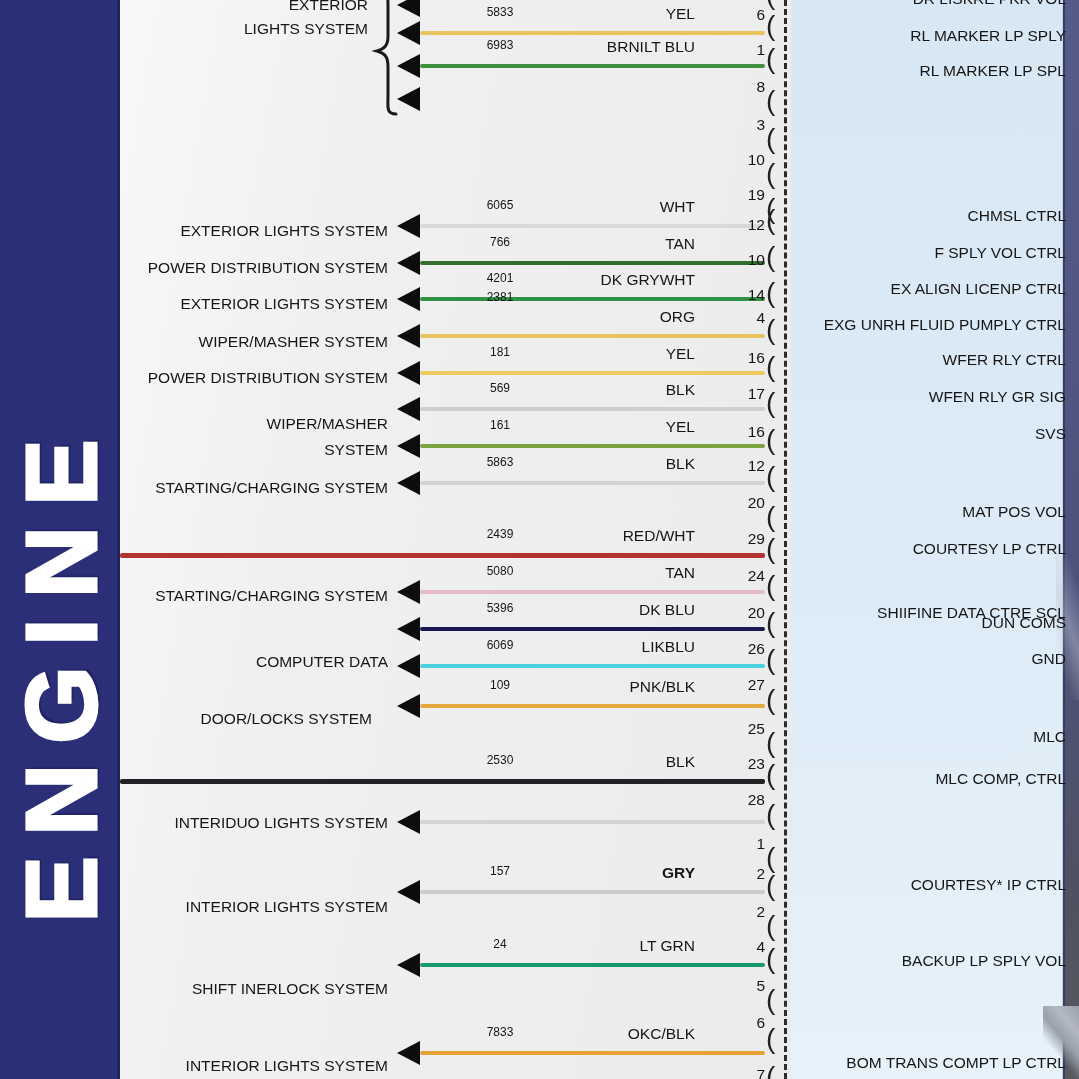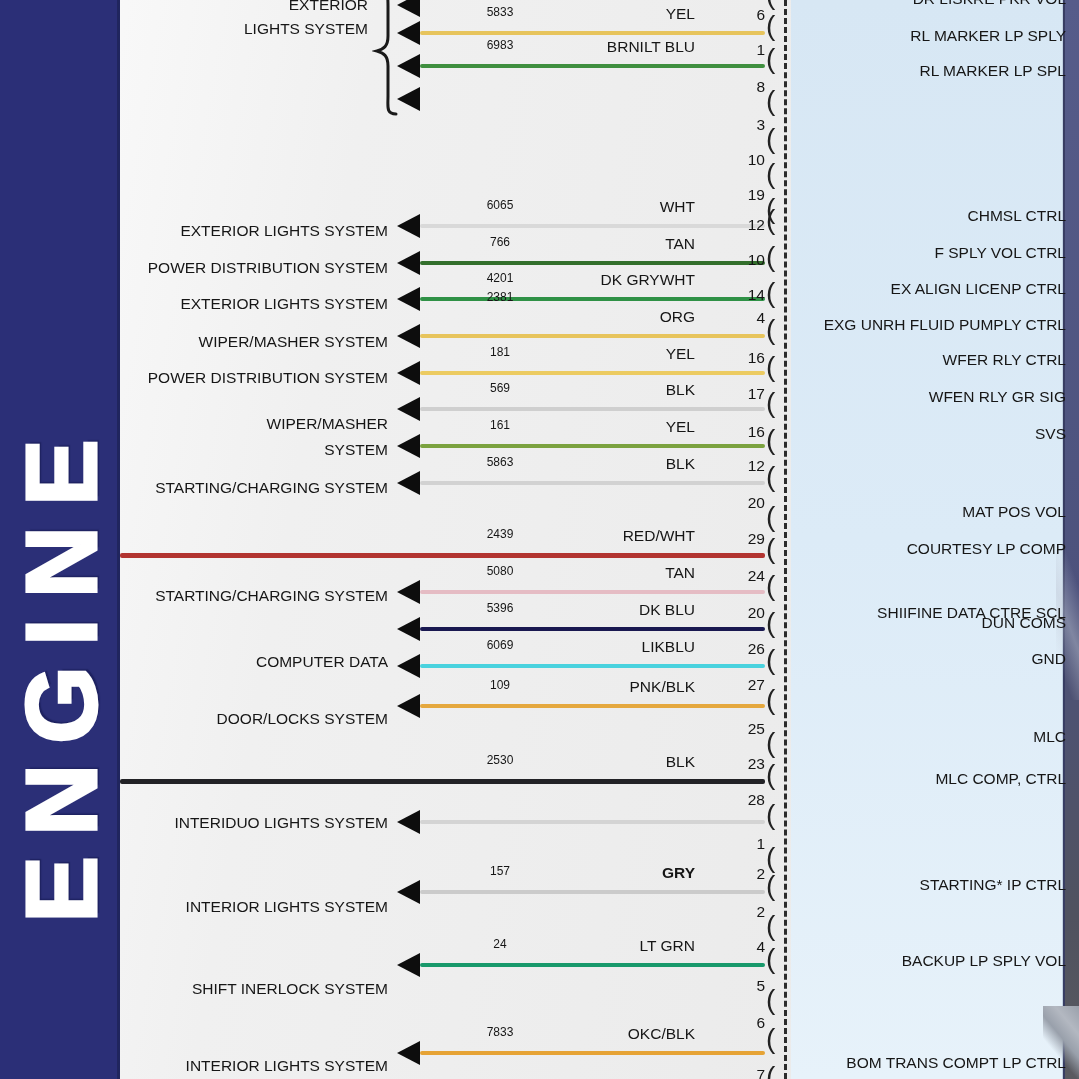--- a/index.html
+++ b/index.html
@@ -214,43 +214,43 @@
       <div class="abs llab txt" style="left: 120px; width: 268px; top: 222px;">EXTERIOR LIGHTS SYSTEM</div>
       <div class="abs llab txt" style="left: 120px; width: 268px; top: 259px;">POWER DISTRIBUTION SYSTEM</div>
       <div class="abs llab txt" style="left: 120px; width: 268px; top: 295px;">EXTERIOR LIGHTS SYSTEM</div>
       <div class="abs llab txt" style="left: 120px; width: 268px; top: 333px;">WIPER/MASHER SYSTEM</div>
       <div class="abs llab txt" style="left: 120px; width: 268px; top: 369px;">POWER DISTRIBUTION SYSTEM</div>
       <div class="abs llab txt" style="left: 120px; width: 268px; top: 415px;">WIPER/MASHER</div>
       <div class="abs llab txt" style="left: 120px; width: 268px; top: 441px;">SYSTEM</div>
       <div class="abs llab txt" style="left: 120px; width: 268px; top: 479px;">STARTING/CHARGING SYSTEM</div>
       <div class="abs llab txt" style="left: 120px; width: 268px; top: 587px;">STARTING/CHARGING SYSTEM</div>
       <div class="abs llab txt" style="left: 120px; width: 268px; top: 653px;">COMPUTER DATA</div>
-      <div class="abs llab txt" style="left: 120px; width: 268px; top: 710px;">DOOR/LOCKS SYSTEM</div>
+      <div class="abs llab txt" style="left: 104px; width: 268px; top: 710px;">DOOR/LOCKS SYSTEM</div>
       <div class="abs llab txt" style="left: 120px; width: 268px; top: 814px;">INTERIDUO LIGHTS SYSTEM</div>
       <div class="abs llab txt" style="left: 120px; width: 268px; top: 898px;">INTERIOR LIGHTS SYSTEM</div>
       <div class="abs llab txt" style="left: 120px; width: 268px; top: 980px;">SHIFT INERLOCK SYSTEM</div>
       <div class="abs llab txt" style="left: 120px; width: 268px; top: 1057px;">INTERIOR LIGHTS SYSTEM</div>
       <div class="abs rlab txt" style="top: -10px;">DR LISKRE PKR VOL</div>
       <div class="abs rlab txt" style="top: 27px;">RL MARKER LP SPLY</div>
       <div class="abs rlab txt" style="top: 62px;">RL MARKER LP SPL</div>
       <div class="abs rlab txt" style="top: 207px;">CHMSL CTRL</div>
       <div class="abs rlab txt" style="top: 244px;">F SPLY VOL CTRL</div>
       <div class="abs rlab txt" style="top: 280px;">EX ALIGN LICENP CTRL</div>
       <div class="abs rlab txt" style="top: 316px;">EXG UNRH FLUID PUMPLY CTRL</div>
       <div class="abs rlab txt" style="top: 351px;">WFER RLY CTRL</div>
       <div class="abs rlab txt" style="top: 388px;">WFEN RLY GR SIG</div>
       <div class="abs rlab txt" style="top: 425px;">SVS</div>
       <div class="abs rlab txt" style="top: 503px;">MAT POS VOL</div>
-      <div class="abs rlab txt" style="top: 540px;">COURTESY LP COMP</div>
+      <div class="abs rlab txt" style="top: 540px;">COURTESY LP CTRL</div>
       <div class="abs rlab txt" style="top: 577px; margin-top: 27px;">SHIIFINE DATA CTRE SCL</div>
       <div class="abs rlab txt" style="top: 614px;">DUN COMS</div>
       <div class="abs rlab txt" style="top: 650px;">GND</div>
       <div class="abs rlab txt" style="top: 728px;">MLC</div>
       <div class="abs rlab txt" style="top: 770px;">MLC COMP, CTRL</div>
-      <div class="abs rlab txt" style="top: 876px;">STARTING* IP CTRL</div>
+      <div class="abs rlab txt" style="top: 876px;">COURTESY* IP CTRL</div>
       <div class="abs rlab txt" style="top: 952px;">BACKUP LP SPLY VOL</div>
       <div class="abs rlab txt" style="top: 1054px;">BOM TRANS COMPT LP CTRL</div>
     </div>
 
   <svg class="abs" id="brace" style="left:372px;top:-14px;" width="28" height="130" viewBox="0 0 28 130">
     <path d="M24,2 C14,2 16,9 16,20 L16,50 C16,60 12,63 5,65 C12,67 16,70 16,80 L16,110 C16,121 14,128 24,128" fill="none" stroke="#1a1a1a" stroke-width="3" stroke-linecap="round"></path>
   </svg>
 
   <div class="abs" id="sidebar">
     <div class="abs" id="engine-title">ENGINE</div>

